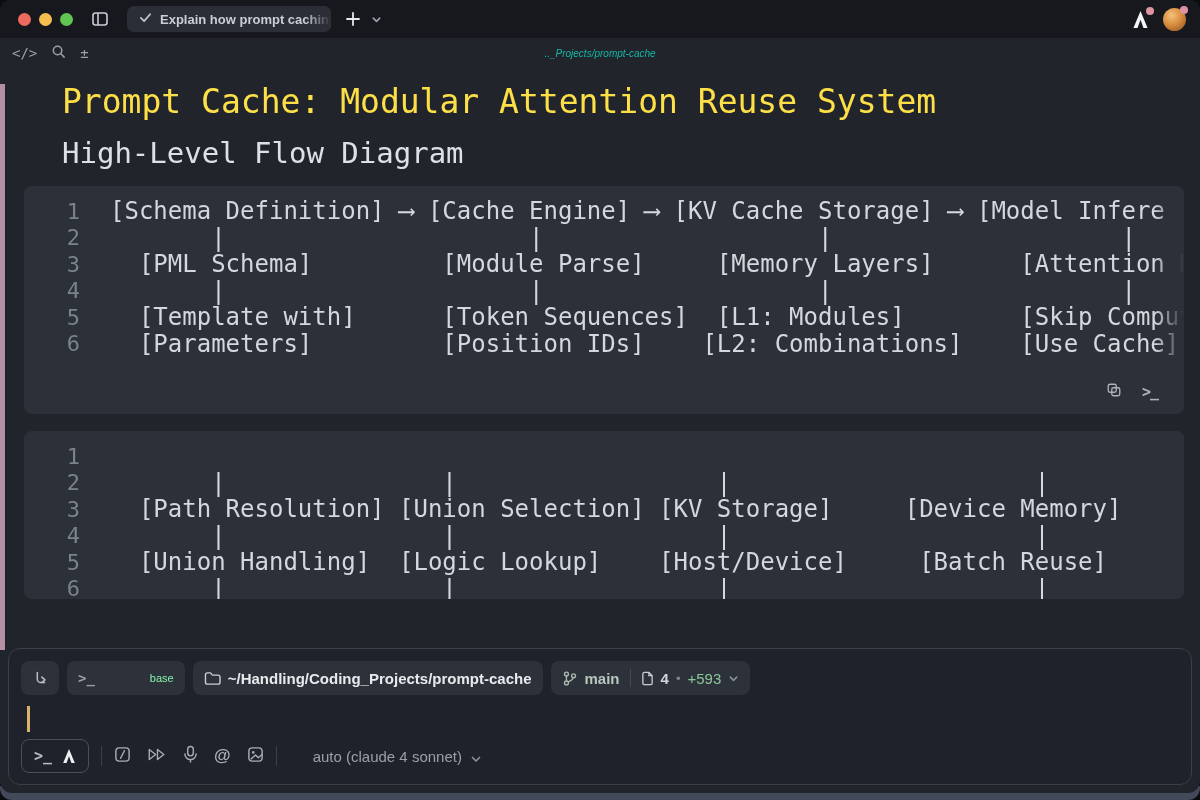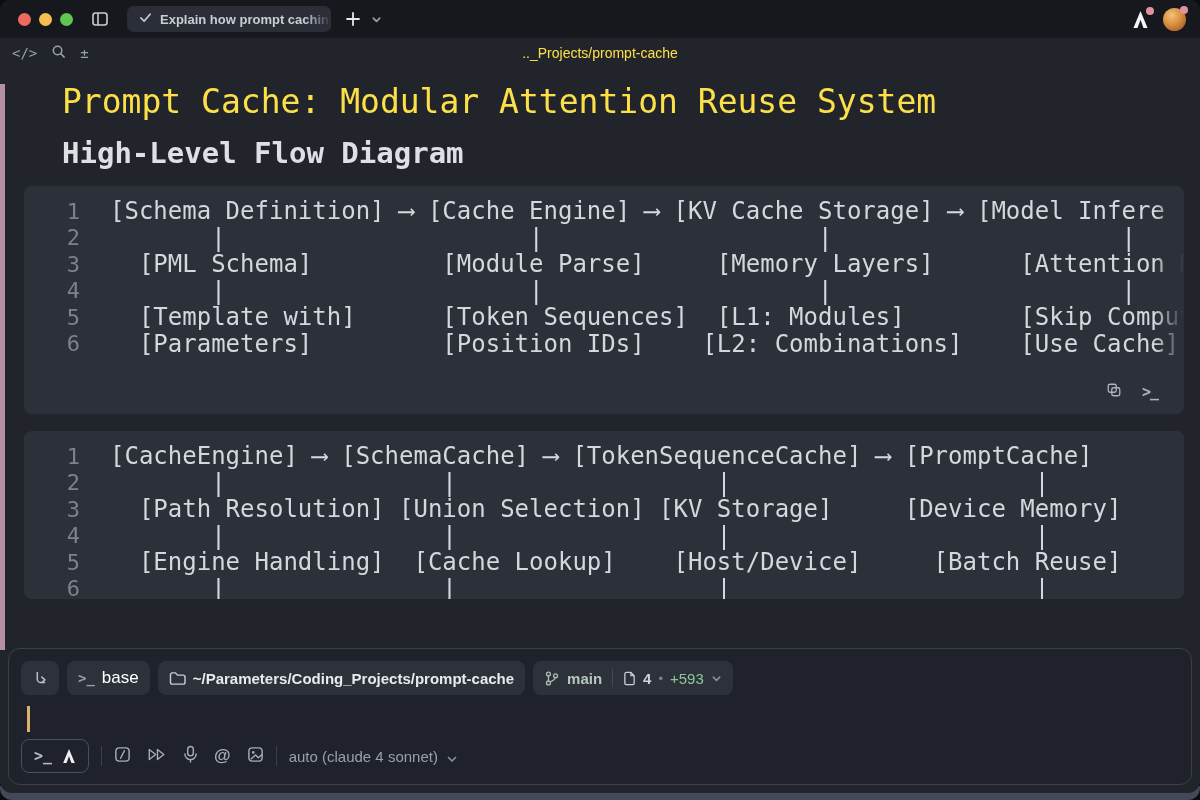--- a/index.html
+++ b/index.html
@@ -35,29 +35,29 @@
   .avatar { position:relative; width:23px; height:23px; border-radius:50%;
             background:radial-gradient(circle at 38% 32%, #f2c27c 0%, #d98e3e 45%, #8a4a20 100%); }
   .avatar .dot { top:-2px; right:-2px; }
 
   
   .toolbar { position:relative; height:30px; display:flex; align-items:center; }
   .tools-left { display:flex; align-items:center; gap:14px; margin-left:12px;
                 color:#9aa0a8; }
   .tool-glyph { font-family:"DejaVu Sans Mono", monospace; font-size:14px; }
   .breadcrumb { position:absolute; left:0; right:0; text-align:center;
-                color:#fde047; font-size:14px; }
+                color:#14b8a6; font-size:10px;font-style:italic; }
 
   
   .content { position:relative; }
   .block-indicator { position:absolute; left:0; top:2px; width:5px; height:566px;
                      background:#b48fa6; }
   h1.page-title { margin:14px 0 0 62px; color:#fde047; font-weight:normal;
       font-family:"DejaVu Sans Mono", monospace; font-size:33px; }
-  h2.section { margin:0 0 0 62px; color:#dde0e5; font-weight:bold;
+  h2.section { margin:0 0 0 62px; color:#dde0e5; font-weight:normal;
       font-family:"DejaVu Sans Mono", monospace; font-size:29px; }
   h2.s1 { margin-top:15px; }
   h2.s2 { margin-top:25px; }
 
   .codeblock { position:relative; margin:16px 16px 0 24px; background:#2c3038;
                border-radius:8px; padding-top:12px; overflow:hidden; }
   .cb1 { height:228px; margin-top:16px; }
   .cb2 { height:168px; margin-top:17px; }
   .cl { display:flex; height:26.5px; align-items:center; }
   .ln { width:56px; text-align:right; color:#7c828c; flex:none;
@@ -73,21 +73,21 @@
 
   
   .panel { position:absolute; left:8px; right:8px; bottom:8px; height:137px;
            background:#1f222a; border:1px solid #3a3f4a; border-radius:12px; }
   .badges { display:flex; align-items:center; gap:8px; margin:12px 0 0 12px; }
   .badge { height:34px; background:#2d313a; border-radius:8px; display:flex;
            align-items:center; padding:0 11px; gap:7px; }
   .badge.icon-only { width:38px; justify-content:center; padding:0; color:#b9bec6; }
   .shell-prompt { color:#9aa0a8; font-family:"DejaVu Sans Mono", monospace;
                   font-size:14px; font-weight:bold; }
-  .shell-name { color:#ffffff; font-size:17px; }
+  .shell-name { color:#86efac; font-size:11px;margin-left:48px; }
   .cwd { color:#e8eaee; font-size:15px; font-weight:bold; }
   .git { color:#aebbb2; }
   .git-branch { color:#b7c7bd; font-size:15px; font-weight:bold; }
   .vdiv { width:1px; height:18px; background:#434955; margin:0 3px; }
   .git-files { color:#d0d4da; font-size:15px; font-weight:bold; }
   .git-dot { color:#7d828c; font-size:13px; }
   .git-add { color:#8cc79c; font-size:15px; font-weight:normal; }
   .chev { color:#8a8f98; display:flex; }
 
   .cursor { position:absolute; left:18px; top:57px; width:3px; height:26px;
@@ -95,21 +95,21 @@
 
   .controls { position:absolute; left:12px; bottom:11px; display:flex;
               align-items:center; }
   .toggle { height:34px; border:1px solid #4a505b; border-radius:8px;
             display:flex; align-items:center; gap:10px; padding:0 12px; }
   .toggle .shell-prompt { color:#b7bcc4; font-size:15px; }
   .ctl-div { width:1px; height:20px; background:#3a3f48; margin:0 12px; }
   .ctl-icons { display:flex; align-items:center; gap:16px; color:#a9aeb6; }
   .at-glyph { font-size:17px; font-weight:bold; }
   .model { color:#9aa0a8; font-size:15px; margin-right:8px; }
-  .model-row { display:flex; align-items:flex-end; cursor:default; }
+  .model-row { display:flex; align-items:flex-end; cursor:default;margin-left:24px; }
 </style>
 </head>
 <body>
 
 <div class="desk-edge"></div>
 
 <div class="window">
 
   <div class="titlebar">
     <div class="lights">
@@ -213,37 +213,36 @@
         </span>
         <span class="term-glyph">&gt;_</span>
       </div>
     </div>
 
 
     <div class="codeblock cb2">
       <div>
           <div class="cl">
             <span class="ln">1</span>
-            <span class="ct">[CacheEngine] ⟶ [SchemaCache] ⟶ [TokenSequenceCache] ⟶ [PromptCache]</span>
           </div>
           <div class="cl">
             <span class="ln">2</span>
             <span class="ct">       |               |                  |                     |</span>
           </div>
           <div class="cl">
             <span class="ln">3</span>
             <span class="ct">  [Path Resolution] [Union Selection] [KV Storage]     [Device Memory]</span>
           </div>
           <div class="cl">
             <span class="ln">4</span>
             <span class="ct">       |               |                  |                     |</span>
           </div>
           <div class="cl">
             <span class="ln">5</span>
-            <span class="ct">  [Engine Handling]  [Cache Lookup]    [Host/Device]     [Batch Reuse]</span>
+            <span class="ct">  [Union Handling]  [Logic Lookup]    [Host/Device]     [Batch Reuse]</span>
           </div>
           <div class="cl">
             <span class="ln">6</span>
             <span class="ct">       |               |                  |                     |</span>
           </div>
         </div>
       <div class="fade-r"></div>
     </div>
   </div>
 
@@ -258,21 +257,21 @@
       <div class="badge">
         <span class="shell-prompt">&gt;_</span>
         <span class="shell-name">base</span>
       </div>
       <div class="badge">
         <span style="color:#c9ced5; display:flex;">
           <svg width="17" height="15" viewBox="0 0 18 16" fill="none" stroke="currentColor" stroke-width="1.5" stroke-linejoin="round">
               <path d="M1.5 4 a2 2 0 0 1 2 -2 h3.4 l2 2.4 h6.1 a2 2 0 0 1 2 2 v5.6 a2 2 0 0 1 -2 2 h-11.5 a2 2 0 0 1 -2 -2 Z"></path>
             </svg>
         </span>
-        <span class="cwd">~/Parameters/Coding_Projects/prompt-cache</span>
+        <span class="cwd">~/Handling/Coding_Projects/prompt-cache</span>
       </div>
       <div class="badge git">
         <span style="display:flex;">
           <svg width="16" height="17" viewBox="0 0 18 18" fill="none" stroke="currentColor" stroke-width="1.5" stroke-linecap="round">
               <circle cx="5" cy="4" r="2.2"></circle>
               <circle cx="13" cy="6" r="2.2"></circle>
               <circle cx="5" cy="14" r="2.2"></circle>
               <path d="M5 6.2 V11.8"></path>
               <path d="M12.6 8.2 C12 11 9 11.5 7.2 12.6"></path>
             </svg>

